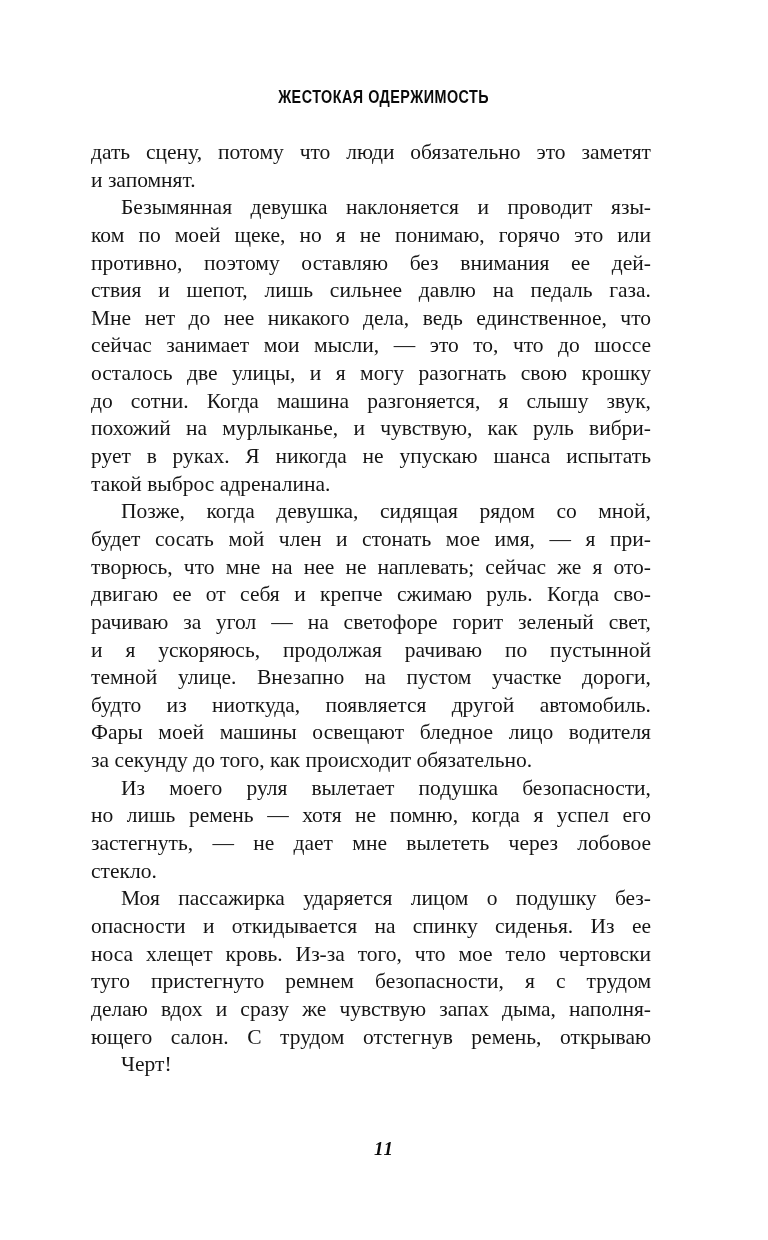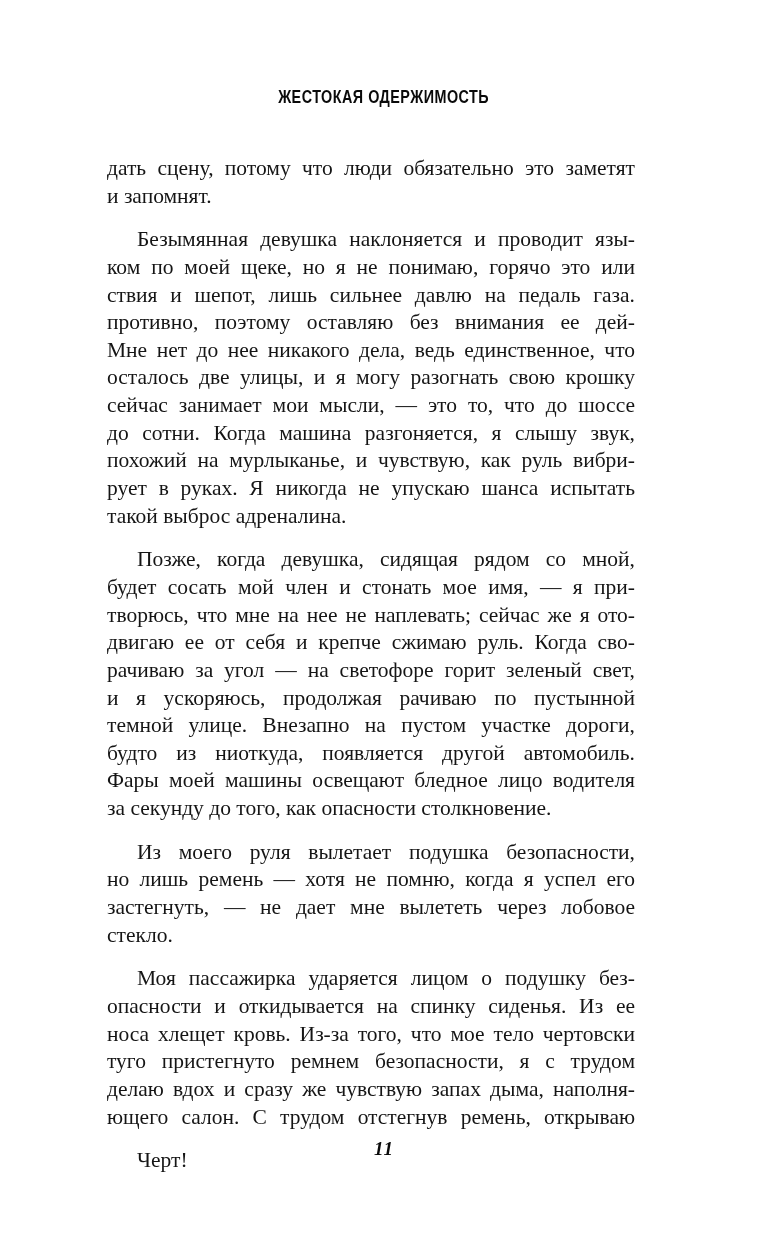--- a/index.html
+++ b/index.html
@@ -34,21 +34,21 @@
     transform-origin: center;
     white-space: nowrap;
   }
   .text-block {
     position: absolute;
     left: 91px;
     top: 139px;
     width: 560px;
   }
   .para {
-    margin: 16px;
+    margin: 0;
     padding: 0;
   }
   .line {
     font-size: 21.5px;
     line-height: 27.65px;
     height: 27.65px;
     text-align: justify;
     text-align-last: justify;
     color: #151515;
   }
@@ -82,41 +82,41 @@
   </div>
 
   <div class="text-block">
       <div class="para">
         <div class="line">дать сцену, потому что люди обязательно это заметят</div>
         <div class="line para-end">и запомнят.</div>
       </div>
       <div class="para">
         <div class="line indent">Безымянная девушка наклоняется и проводит язы-</div>
         <div class="line">ком по моей щеке, но я не понимаю, горячо это или</div>
+        <div class="line">противно, поэтому оставляю без внимания ее дей-</div>
         <div class="line">ствия и шепот, лишь сильнее давлю на педаль газа.</div>
-        <div class="line">противно, поэтому оставляю без внимания ее дей-</div>
         <div class="line">Мне нет до нее никакого дела, ведь единственное, что</div>
+        <div class="line">сейчас занимает мои мысли, — это то, что до шоссе</div>
         <div class="line">осталось две улицы, и я могу разогнать свою крошку</div>
-        <div class="line">сейчас занимает мои мысли, — это то, что до шоссе</div>
         <div class="line">до сотни. Когда машина разгоняется, я слышу звук,</div>
         <div class="line">похожий на мурлыканье, и чувствую, как руль вибри-</div>
         <div class="line">рует в руках. Я никогда не упускаю шанса испытать</div>
         <div class="line para-end">такой выброс адреналина.</div>
       </div>
       <div class="para">
         <div class="line indent">Позже, когда девушка, сидящая рядом со мной,</div>
         <div class="line">будет сосать мой член и стонать мое имя, — я при-</div>
         <div class="line">творюсь, что мне на нее не наплевать; сейчас же я ото-</div>
         <div class="line">двигаю ее от себя и крепче сжимаю руль. Когда сво-</div>
         <div class="line">рачиваю за угол — на светофоре горит зеленый свет,</div>
         <div class="line">и я ускоряюсь, продолжая рачиваю по пустынной</div>
         <div class="line">темной улице. Внезапно на пустом участке дороги,</div>
         <div class="line">будто из ниоткуда, появляется другой автомобиль.</div>
         <div class="line">Фары моей машины освещают бледное лицо водителя</div>
-        <div class="line para-end">за секунду до того, как опасности столкновение.</div>
+        <div class="line para-end">за секунду до того, как происходит обязательно.</div>
       </div>
       <div class="para">
         <div class="line indent">Из моего руля вылетает подушка безопасности,</div>
         <div class="line">но лишь ремень — хотя не помню, когда я успел его</div>
         <div class="line">застегнуть, — не дает мне вылететь через лобовое</div>
         <div class="line para-end">стекло.</div>
       </div>
       <div class="para">
         <div class="line indent">Моя пассажирка ударяется лицом о подушку без-</div>
         <div class="line">опасности и откидывается на спинку сиденья. Из ее</div>

